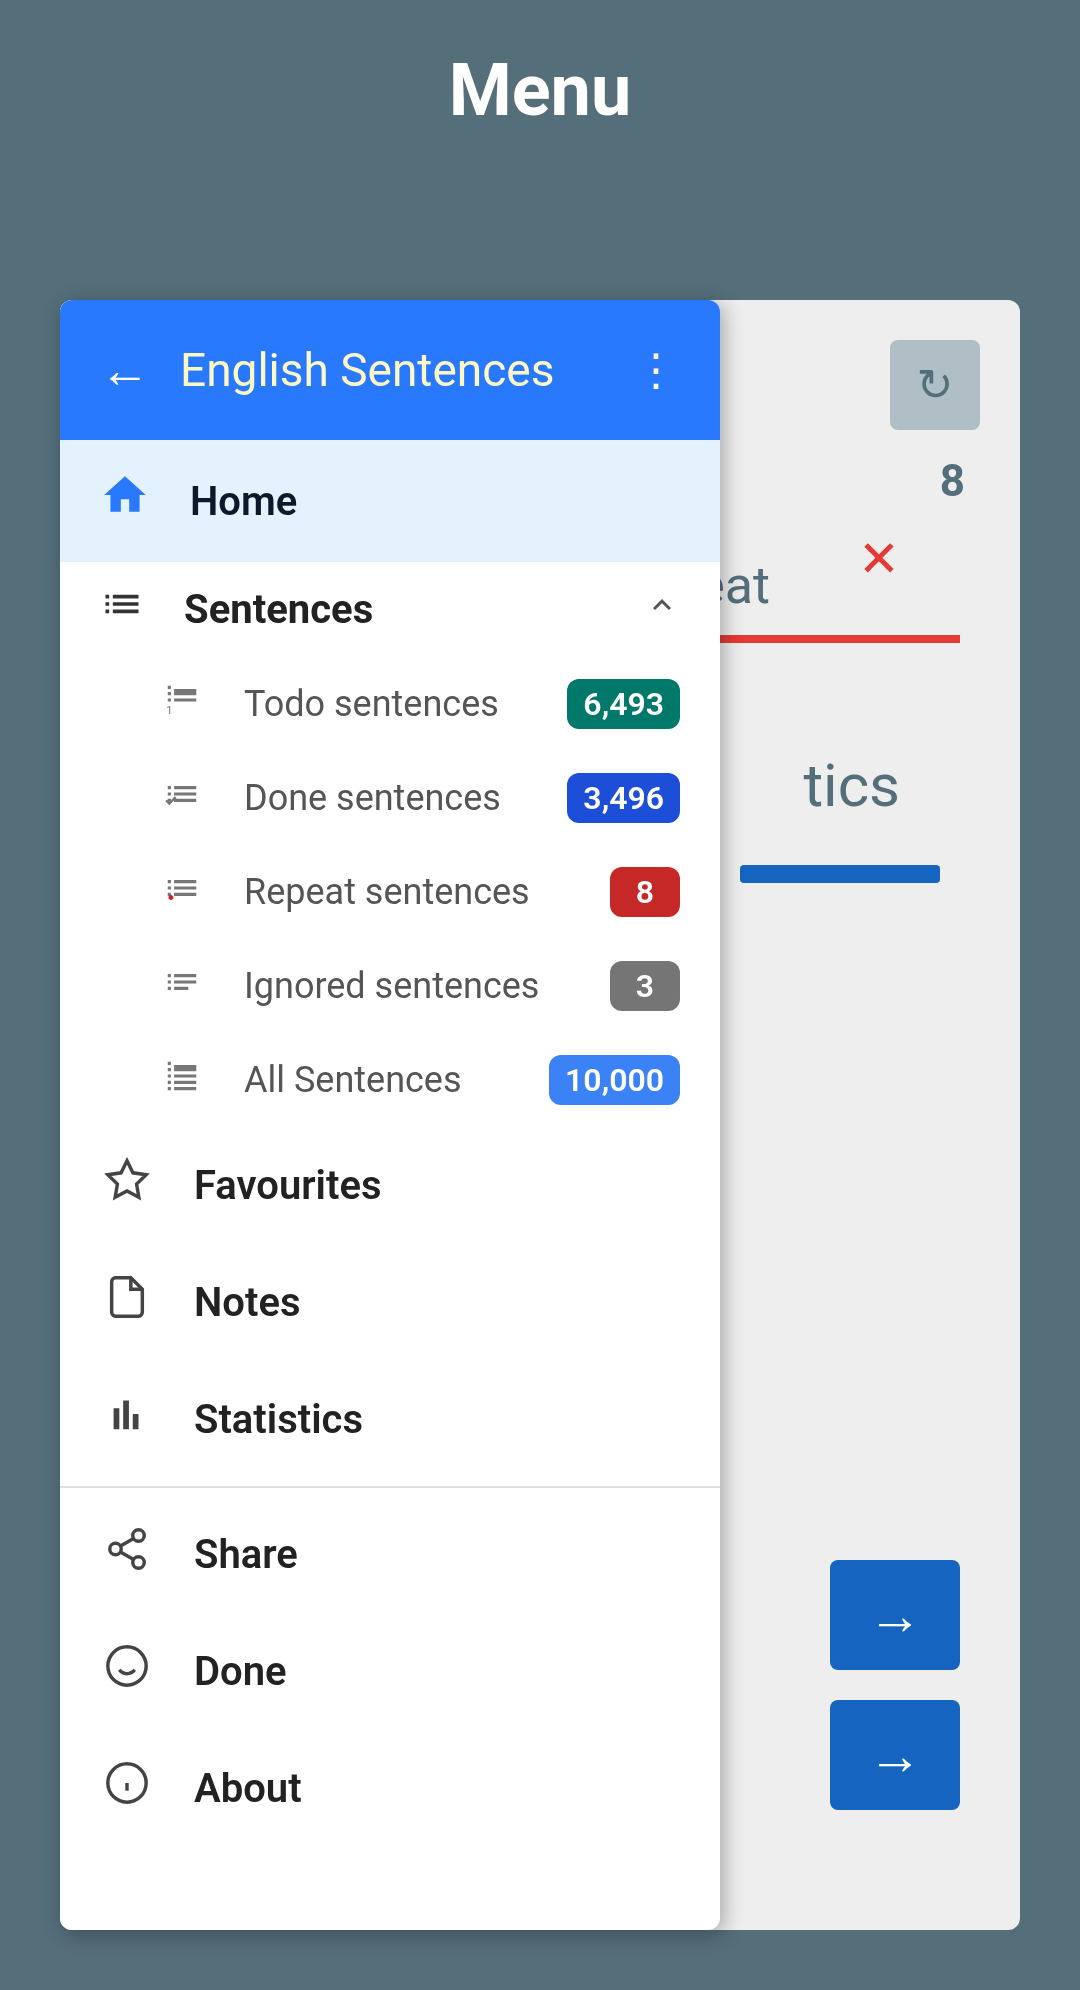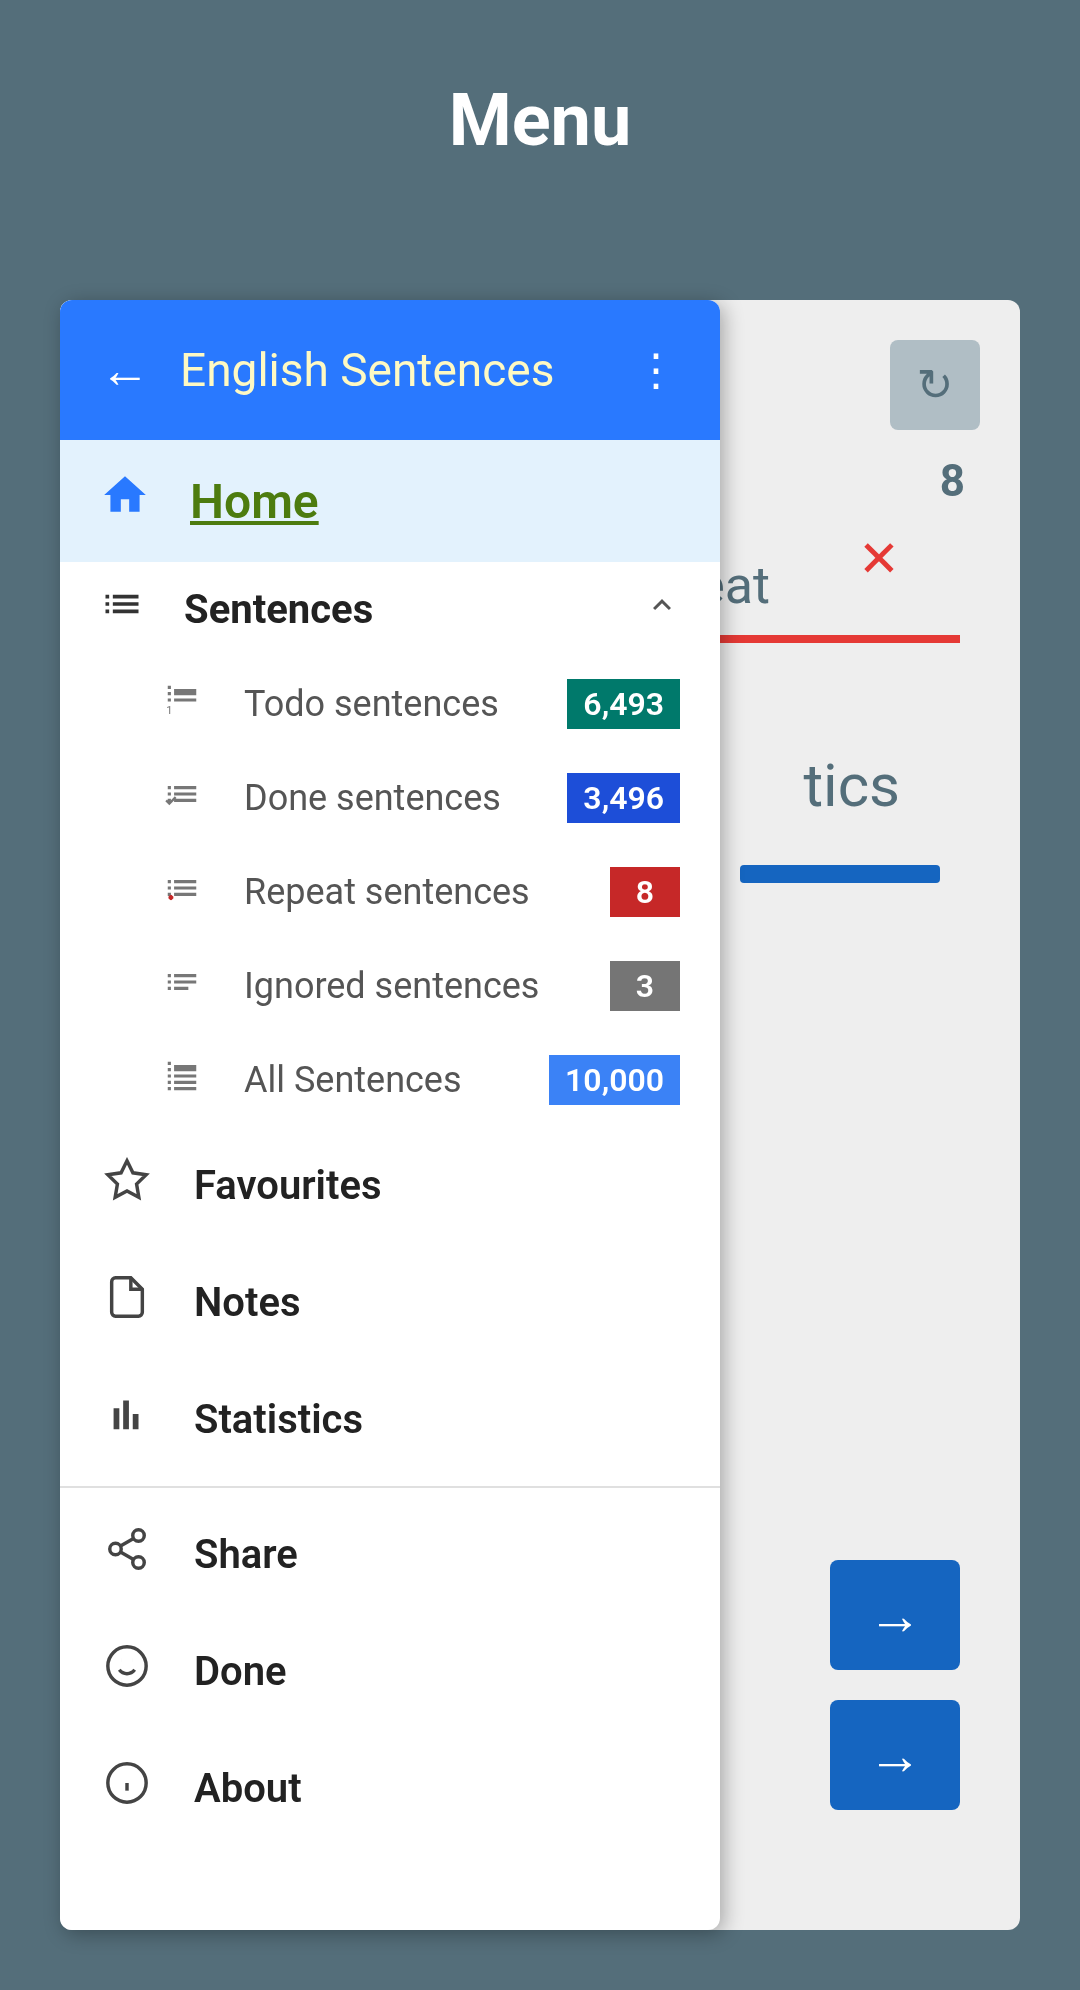--- a/index.html
+++ b/index.html
@@ -11,21 +11,21 @@
       position: relative;
       overflow: hidden;
     }
 
     
     .page-title {
       text-align: center;
       color: #ffffff;
       font-size: 72px;
       font-weight: 700;
-      padding-top: 78px;
+      padding-top: 48px;
       padding-bottom: 40px;
     }
 
     
     .bg-card {
       position: absolute;
       top: 300px;
       left: 60px;
       right: 60px;
       bottom: 60px;
@@ -179,24 +179,23 @@
       display: flex;
       align-items: center;
       padding: 30px 40px;
       gap: 40px;
     }
     .menu-home .home-icon {
       font-size: 50px;
       color: #2979ff;
     }
     .menu-home .home-label {
-      font-size: 48px;
+      font-size: 40px;
       font-weight: 600;
-      color: #4d7c0f;
-      text-decoration: underline;
+      color: #0f172a;
     }
 
     
     .section-header {
       display: flex;
       align-items: center;
       padding: 20px 40px;
       gap: 40px;
       cursor: pointer;
     }
@@ -227,21 +226,21 @@
       color: #777;
       width: 44px;
       text-align: center;
     }
     .sub-item .sub-label {
       font-size: 36px;
       color: #555;
       flex: 1;
     }
     .badge {
-      border-radius: 0;
+      border-radius: 12px;
       padding: 6px 16px;
       font-size: 32px;
       font-weight: 600;
       color: white;
       min-width: 70px;
       text-align: center;
     }
     .badge-teal { background: #00796b; }
     .badge-green { background: #1d4ed8; }
     .badge-red { background: #c62828; }

